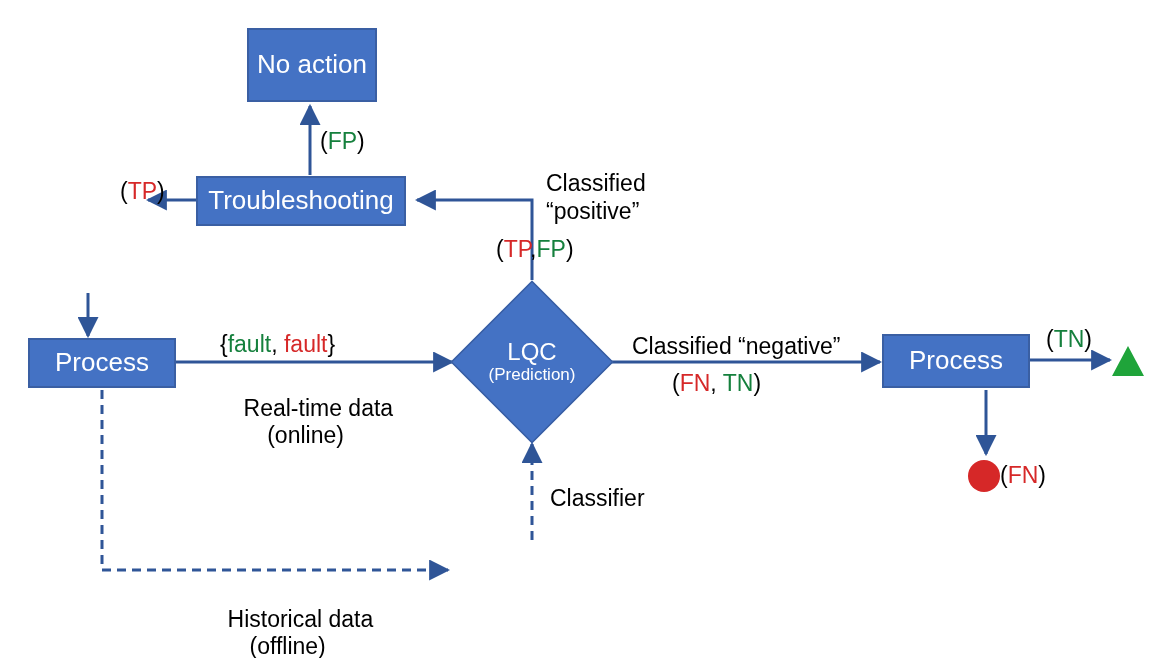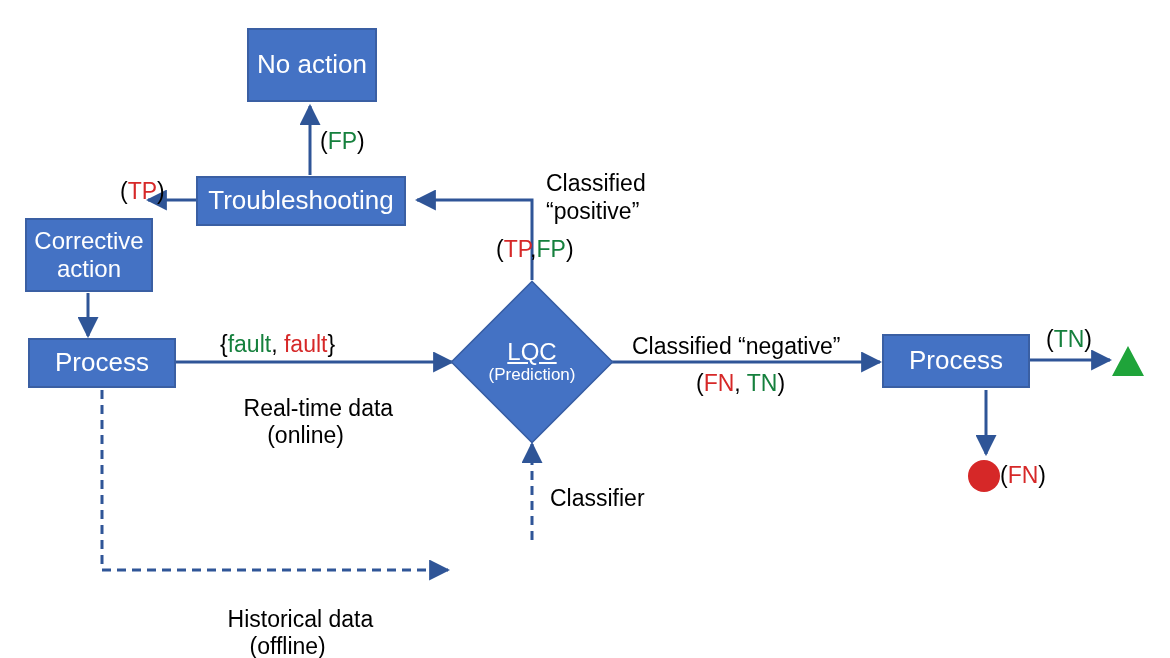--- a/index.html
+++ b/index.html
@@ -46,21 +46,21 @@
     background: #4472c4;
     transform: rotate(45deg) scale(0.72);
     border: 2px solid #3a5fa3;
   }
   .diamond .dlabel {
     position: relative;
     color: #fff;
     text-align: center;
     line-height: 1.1;
   }
-  .diamond .dlabel .t1 { font-size: 24px; display: block; text-decoration: underline; }
+  .diamond .dlabel .t1 { font-size: 24px; display: block; }
   .diamond .dlabel .t2 { font-size: 17px; display: block; }
 
   .label {
     position: absolute;
     font-size: 23px;
     color: #000;
     text-align: center;
     line-height: 1.2;
     white-space: nowrap;
   }
@@ -123,24 +123,20 @@
 
   <div class="box" style="left:247px; top:28px; width:130px; height:74px;">
     <span>No
 action</span>
   </div>
 
   <div class="box" style="left:196px; top:176px; width:210px; height:50px;">
     <span>Troubleshooting</span>
   </div>
 
-  <div class="box" style="left:25px; top:218px; width:128px; height:74px; font-size:24px;">
-    <span>Corrective
-action</span>
-  </div>
 
   <div class="box" style="left:28px; top:338px; width:148px; height:50px;">
     <span>Process</span>
   </div>
 
   <div class="diamond" style="left:452px; top:282px;">
     <div class="shape"></div>
     <div class="dlabel">
       <span class="t1">LQC</span>
       <span class="t2">(Prediction)</span>
@@ -172,21 +168,21 @@
     <span>{</span><span class="green">fault</span><span>, </span><span class="red">fault</span><span>}</span>
   </div>
   <div class="label" style="left:218px; top:367px; text-align:center; white-space:pre;">
     <span>Real-time data
 (online)</span>
   </div>
 
   <div class="label" style="left:632px; top:333px;">
     <span>Classified “negative”</span>
   </div>
-  <div class="label" style="left:696px; top:370px;text-align:center;">
+  <div class="label" style="left:672px; top:370px;text-align:center;">
     <span>(</span><span class="red">FN</span><span>, </span><span class="green">TN</span><span>)</span>
   </div>
 
   <div class="label" style="left:550px; top:485px;">
     <span>Classifier</span>
   </div>
 
   <div class="label" style="left:202px; top:578px; white-space:pre;">
     <span>Historical data
 (offline)</span>

